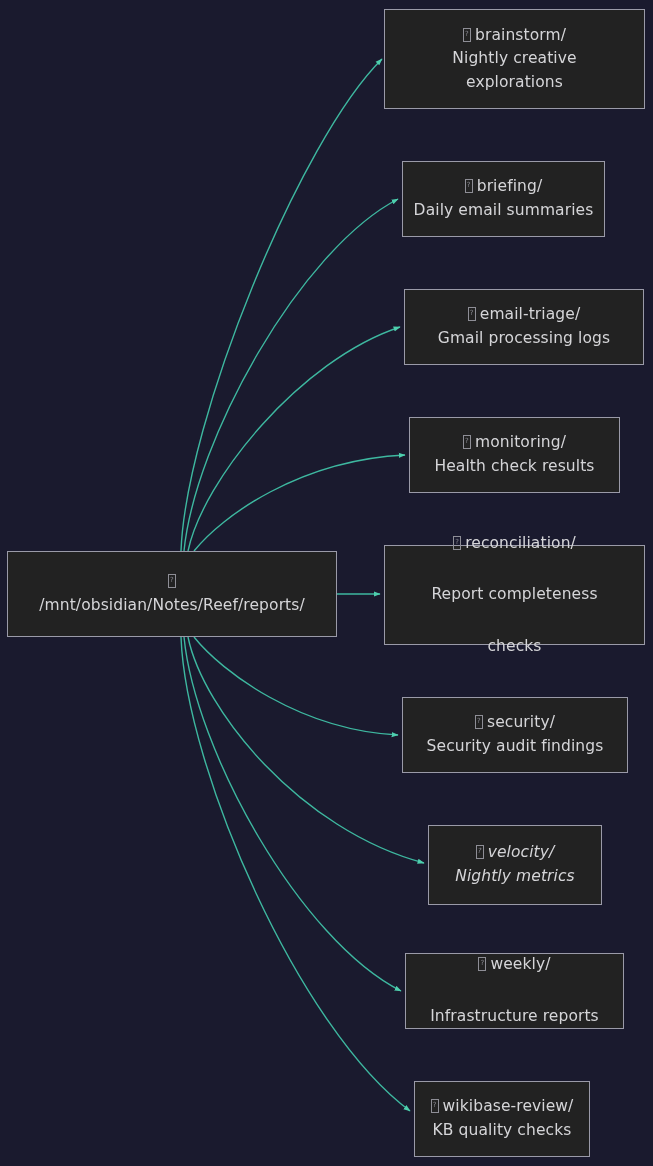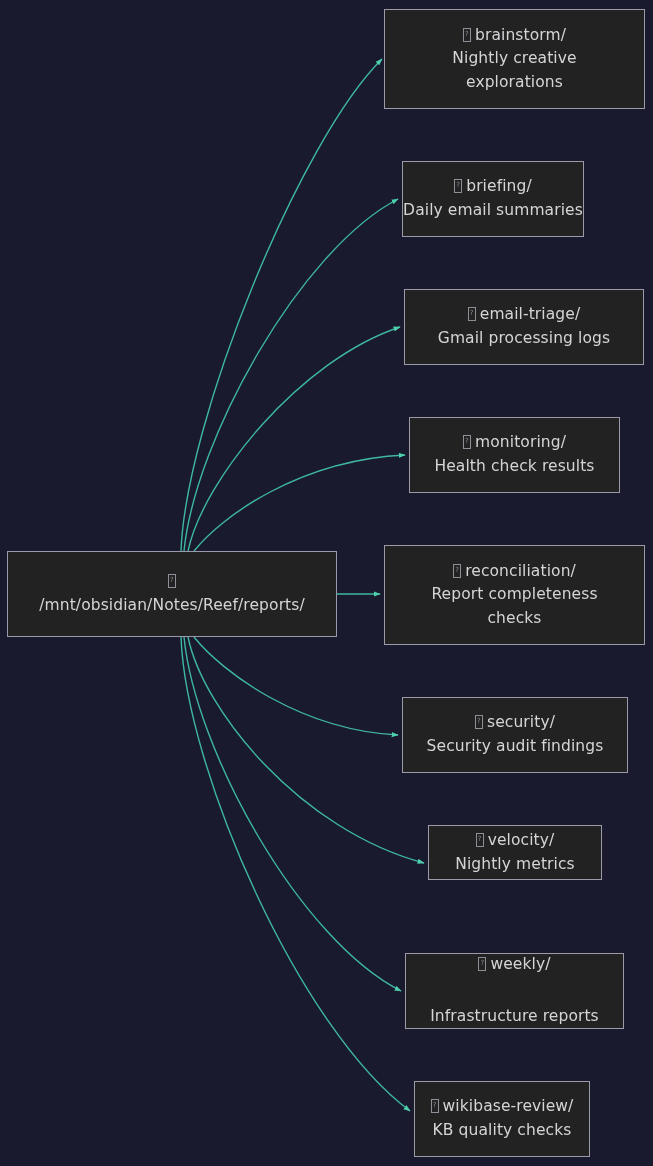--- a/index.html
+++ b/index.html
@@ -101,42 +101,42 @@
     </span>
     <span class="node-line">/mnt/obsidian/Notes/Reef/reports/</span>
   </div>
 
   <div id="children-container">
       <div class="node" style="left: 384px; top: 9px; width: 261px; height: 100px;">
         <span class="node-line"><span class="tofu"></span><span>brainstorm/</span></span>
         <span class="node-line">Nightly creative</span>
         <span class="node-line">explorations</span>
       </div>
-      <div class="node" style="left: 402px; top: 161px; width: 182px; height: 76px;">
+      <div class="node" style="left: 402px; top: 161px; width: 203px; height: 76px;">
         <span class="node-line"><span class="tofu"></span><span>briefing/</span></span>
         <span class="node-line">Daily email summaries</span>
       </div>
       <div class="node" style="left: 404px; top: 289px; width: 240px; height: 76px; text-align: right;">
         <span class="node-line"><span class="tofu"></span><span>email-triage/</span></span>
         <span class="node-line">Gmail processing logs</span>
       </div>
       <div class="node" style="left: 409px; top: 417px; width: 211px; height: 76px;">
         <span class="node-line"><span class="tofu"></span><span>monitoring/</span></span>
         <span class="node-line">Health check results</span>
       </div>
-      <div class="node" style="left: 384px; top: 545px; width: 261px; height: 100px;">
+      <div class="node" style="left: 384px; top: 545px; width: 261px; height: 100px; gap: 28px;">
         <span class="node-line"><span class="tofu"></span><span>reconciliation/</span></span>
         <span class="node-line">Report completeness</span>
         <span class="node-line">checks</span>
       </div>
       <div class="node" style="left: 402px; top: 697px; width: 226px; height: 76px;">
         <span class="node-line"><span class="tofu"></span><span>security/</span></span>
         <span class="node-line">Security audit findings</span>
       </div>
-      <div class="node" style="left: 428px; top: 825px; width: 174px; height: 55px;">
+      <div class="node" style="left: 428px; top: 825px; width: 174px; height: 80px; font-style: italic;">
         <span class="node-line"><span class="tofu"></span><span>velocity/</span></span>
         <span class="node-line">Nightly metrics</span>
       </div>
       <div class="node" style="left: 405px; top: 953px; width: 219px; height: 76px; gap: 28px;">
         <span class="node-line"><span class="tofu"></span><span>weekly/</span></span>
         <span class="node-line">Infrastructure reports</span>
       </div>
       <div class="node" style="left: 414px; top: 1081px; width: 176px; height: 76px;">
         <span class="node-line"><span class="tofu"></span><span>wikibase-review/</span></span>
         <span class="node-line">KB quality checks</span>

